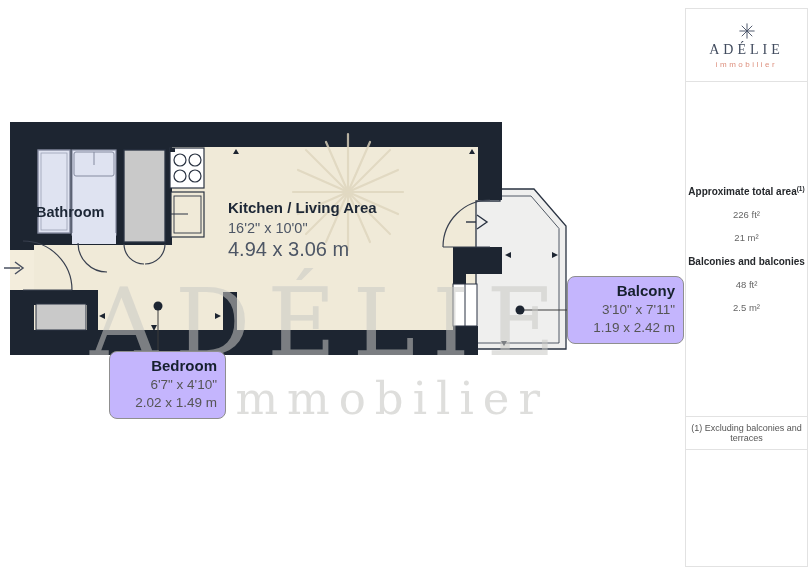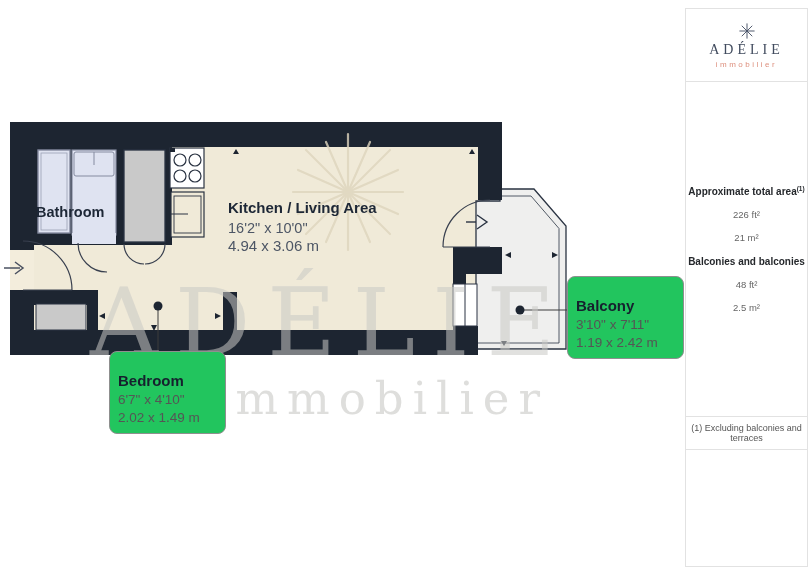--- a/index.html
+++ b/index.html
@@ -3,22 +3,22 @@
 <meta charset="utf-8">
 <style>
   html,body{margin:0;padding:0;background:#fff;}
   #page{position:relative;width:812px;height:575px;background:#ffffff;overflow:hidden;
         font-family:"Liberation Sans",sans-serif;}
   svg{display:block;}
   
   .abs{position:absolute;}
   .room-label{position:absolute;color:#1d2736;font-weight:bold;}
   .dims{font-weight:normal;color:#4d5665;}
-  .callout{position:absolute;background:#22c55e;border:1.5px solid #8f8f8f;border-radius:8px;
-           padding:20px 8px 7px;text-align:left;z-index:6;}
+  .callout{position:absolute;background:#c4b5fd;border:1.5px solid #8f8f8f;border-radius:8px;
+           padding:5px 8px 7px;text-align:right;z-index:6;}
   .callout-title{font-size:15px;font-weight:bold;color:#16202e;}
   .callout-dims{font-size:13.5px;color:#555;line-height:1.3;margin-top:2px;}
   .wm-brand{position:absolute;left:90px;top:268px;font-family:"DejaVu Serif",serif;
             font-size:94px;letter-spacing:17px;color:rgba(200,200,197,0.55);
             white-space:nowrap;z-index:4;pointer-events:none;}
   .wm-tagline{position:absolute;left:212px;top:372px;font-family:"DejaVu Serif",serif;
             font-size:45px;letter-spacing:9px;color:rgba(200,200,197,0.6);
             white-space:nowrap;z-index:4;pointer-events:none;}
   
   .sidebar{position:absolute;left:685px;top:8px;width:121px;height:557px;
@@ -161,21 +161,21 @@
   </svg>
 
   <div class="wm-brand">ADÉLIE</div>
   <div class="wm-tagline">immobilier</div>
 
   <div class="room-label" style="left:36px;top:204px;width:88px;font-size:14.5px;z-index:5">Bathroom</div>
 
   <div class="room-label" style="left:228px;top:199px;width:220px;z-index:5">
     <div style="font-size:15px;margin-bottom:3px;">Kitchen / Living Area</div>
     <div class="dims" style="font-size:14.5px;line-height:1.25;">16'2" x 10'0"</div>
-    <div class="dims" style="font-size:15px;line-height:1.25;">4.94 x 3.06 m</div>
+    <div class="dims" style="font-size:20px;line-height:1.25;">4.94 x 3.06 m</div>
   </div>
 
   <div class="callout" style="left:109px;top:351px;width:99px;">
     <div class="callout-title">Bedroom</div>
     <div class="callout-dims">6'7" x 4'10"</div>
     <div class="callout-dims" style="margin-top:0;">2.02 x 1.49 m</div>
   </div>
 
   <div class="callout" style="left:567px;top:276px;width:99px;">
     <div class="callout-title">Balcony</div>

